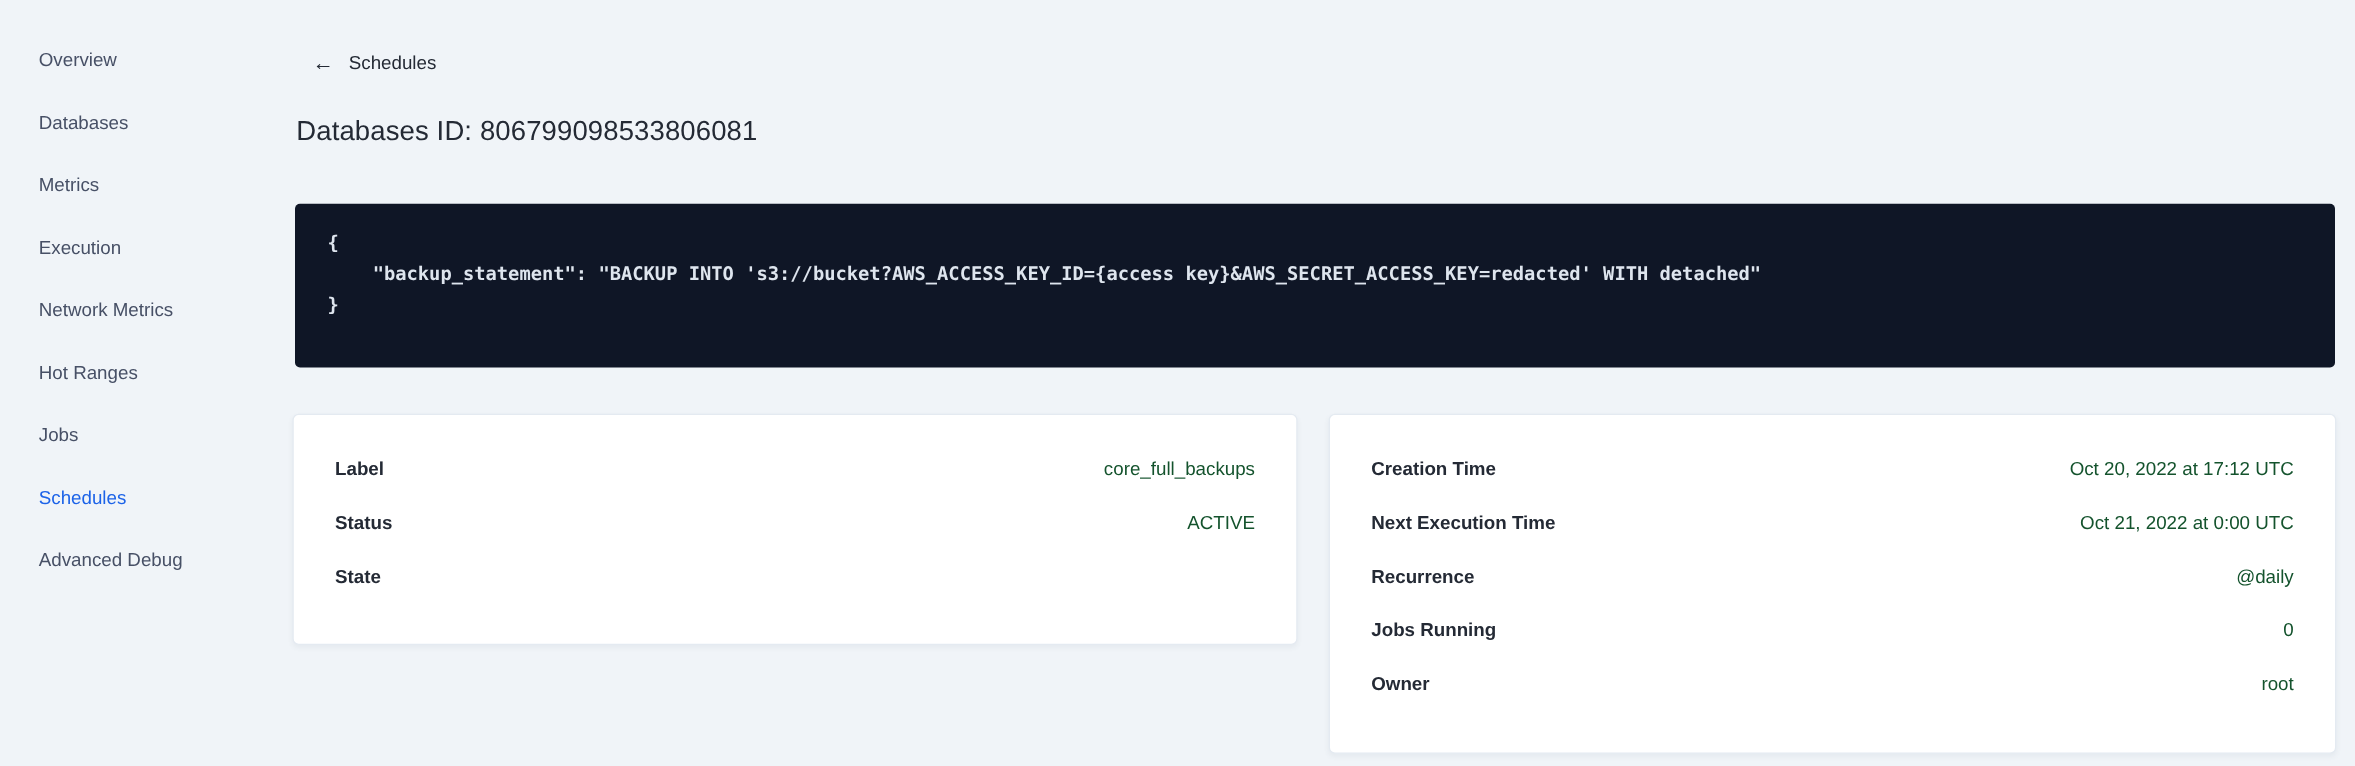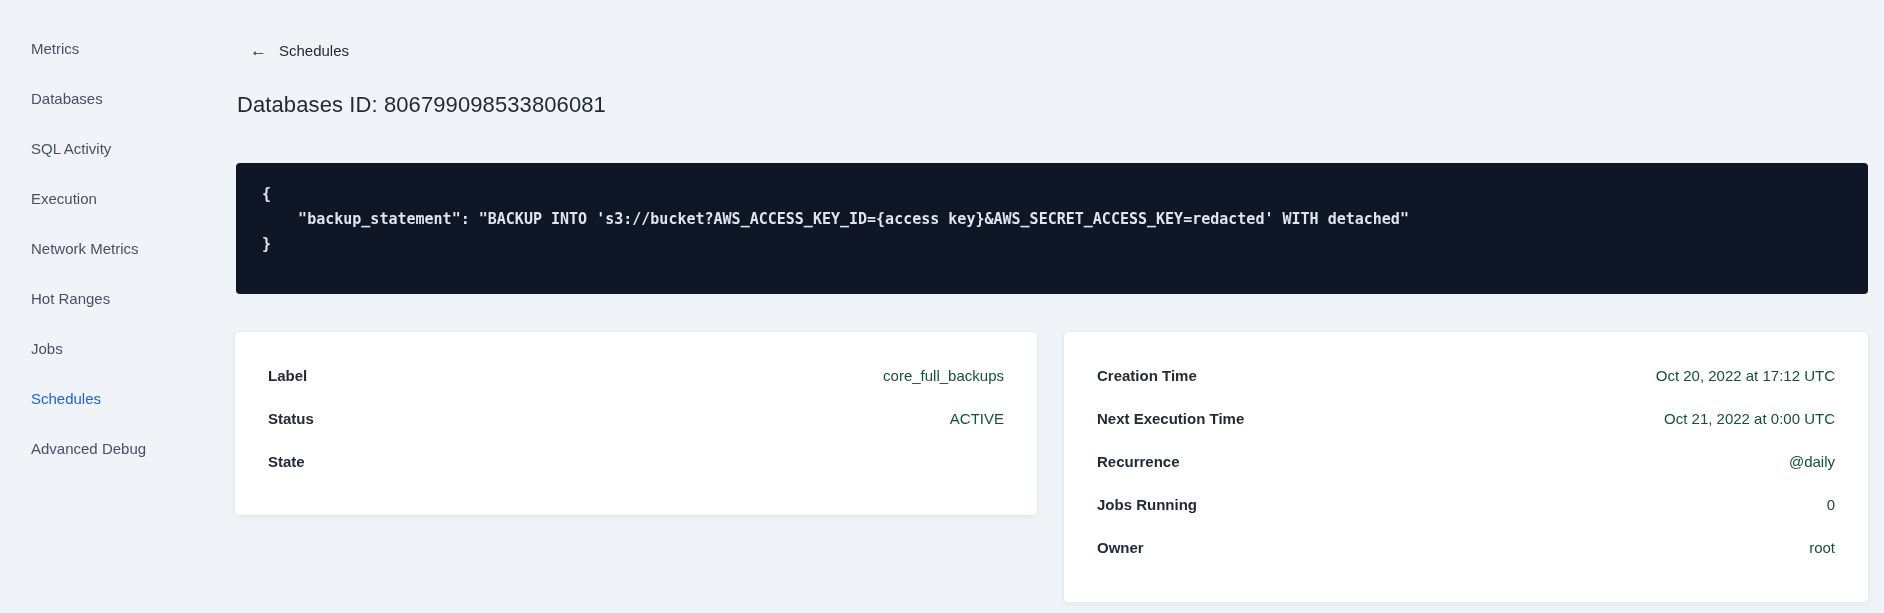--- a/index.html
+++ b/index.html
@@ -101,32 +101,32 @@
     font-weight: 400;
     color: #14532d;
     text-align: right;
   }
 </style>
 </head>
 <body>
 
 <nav class="sidebar">
 
+    <div class="sidebar-item">
+      <span>Overview</span>
+    </div>
+
+    <div class="sidebar-item">
+      <span>Databases</span>
+    </div>
 
     <div class="sidebar-item">
       <span>Metrics</span>
     </div>
 
-    <div class="sidebar-item">
-      <span>Databases</span>
-    </div>
-
-    <div class="sidebar-item">
-      <span>SQL Activity</span>
-    </div>
 
     <div class="sidebar-item">
       <span>Execution</span>
     </div>
 
     <div class="sidebar-item">
       <span>Network Metrics</span>
     </div>
 
     <div class="sidebar-item">

